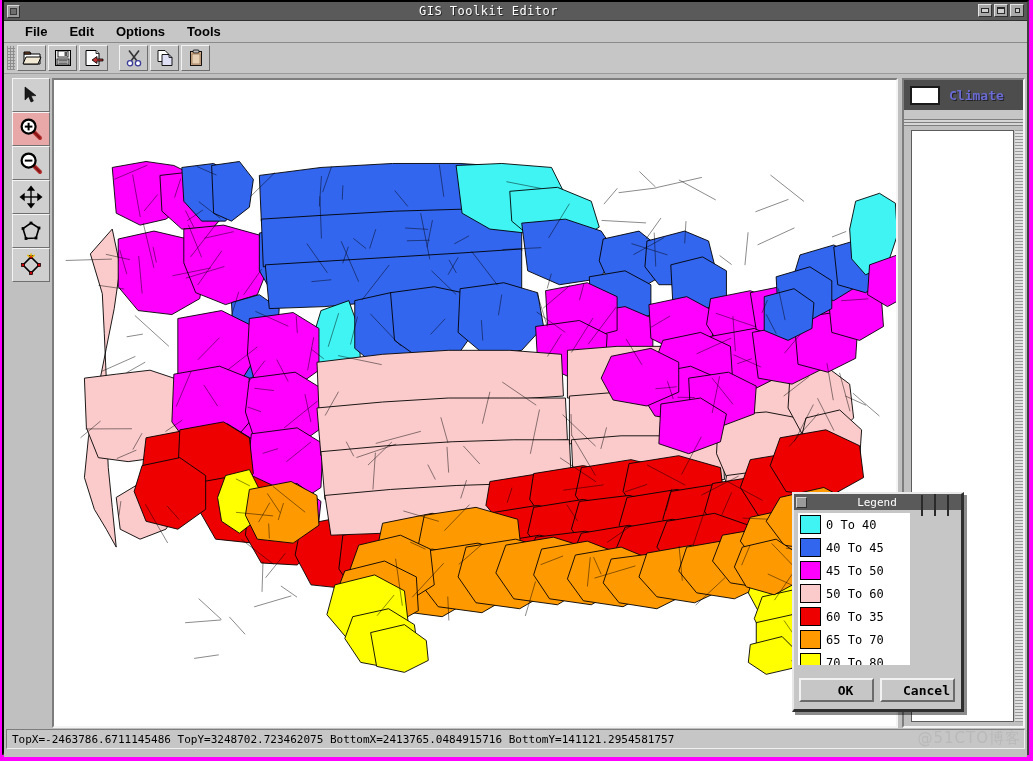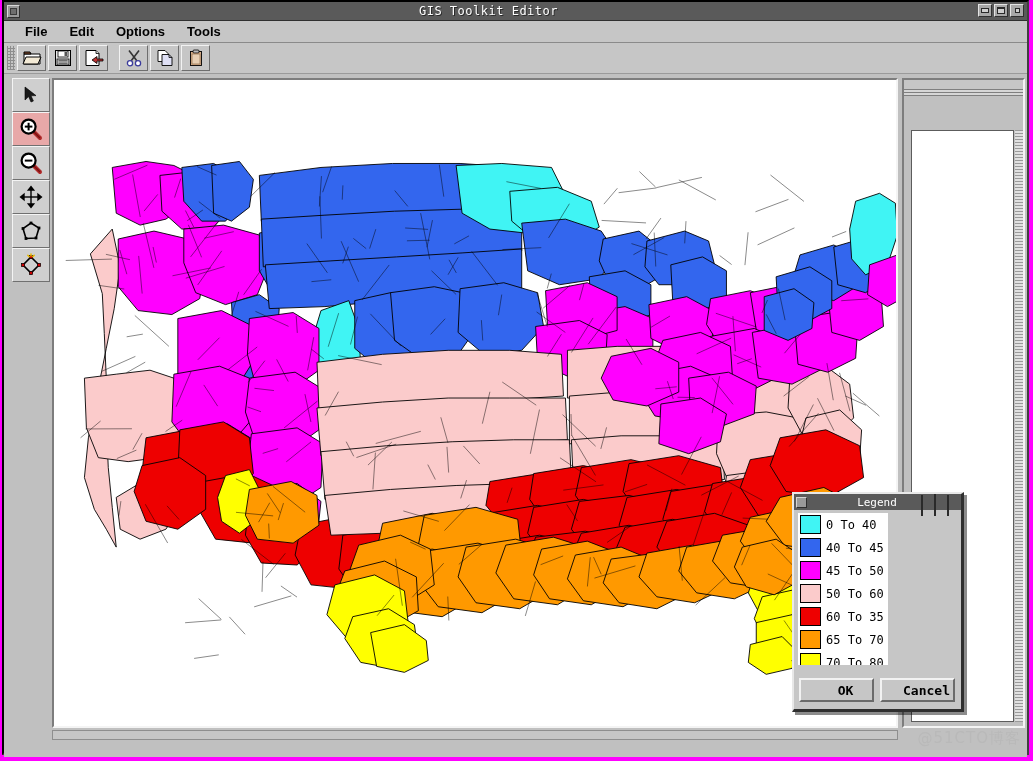--- a/index.html
+++ b/index.html
@@ -186,21 +186,21 @@
     box-sizing:border-box;flex:none;cursor:pointer;
   }
   #legend-titlebar .lt-title{
     flex:1;text-align:center;color:#fff;font-size:11px;
     font-family:"DejaVu Sans Mono","Liberation Mono",monospace;
     padding-right:50px;user-select:none;margin-left:36px;
   }
   #legend-titlebar .lt-ctrls{position:absolute;right:2px;top:2px;display:flex;gap:1px;}
   #legend-titlebar .lt-ctrls .tbtn{width:12px;height:11px;}
   #legend-body{
-    position:absolute;left:4px;top:19px;width:90px;bottom:44px;
+    position:absolute;left:4px;top:19px;width:112px;bottom:44px;
     background:#ffffff;overflow:hidden;
   }
   .legend-row{display:flex;align-items:center;height:23px;padding-left:2px;}
   .legend-sw{
     width:21px;height:19px;flex:none;
     border:1px solid #000;box-sizing:border-box;
   }
   .legend-tx{
     margin-left:5px;font-size:12px;color:#000;white-space:nowrap;
     font-family:"DejaVu Sans Mono","Liberation Mono",monospace;
@@ -718,20 +718,24 @@
             <path d="M738.4 120.1 L705.2 132.6"></path>
             <path d="M596.2 406.9 L573.9 414.4"></path>
             <path d="M515.3 427.2 L526.3 443.8"></path>
           </g>
       </svg>
     </div>
 
     <div id="map-hscroll"></div>
 
     <div id="right-panel">
+      <div id="layer-header">
+        <div class="chk"></div>
+        <div class="lbl">Climate</div>
+      </div>
       <div id="layer-gap"></div>
       <div id="layer-grip"></div>
       <div id="layer-list"></div>
       <div id="rp-scroll"></div>
     </div>
 
     <div id="legend-dialog">
       <div id="legend-titlebar">
         <div class="lt-menu"></div>
         <div class="lt-title">Legend</div>
@@ -772,15 +776,18 @@
           </div>
         </div>
       <div id="legend-buttons">
         <div class="lg-btn">OK</div>
         <div class="lg-btn">Cancel</div>
       </div>
     </div>
 
   </div>
 
+  <div id="statusbar">
+    <span>TopX=-2463786.6711145486 TopY=3248702.723462075 BottomX=2413765.0484915716 BottomY=141121.2954581757</span>
+  </div>
 
   <div id="watermark">@51CTO博客</div>
 </div>
 
 </body></html>

